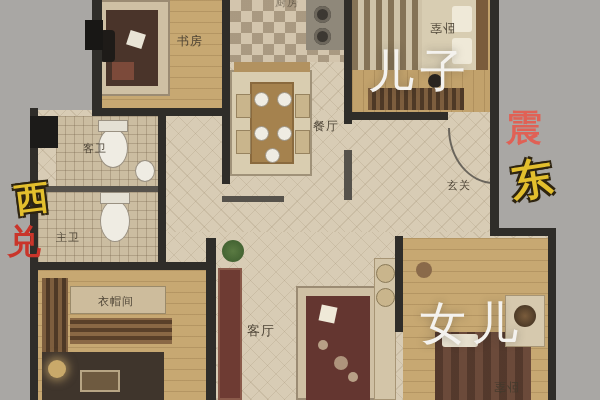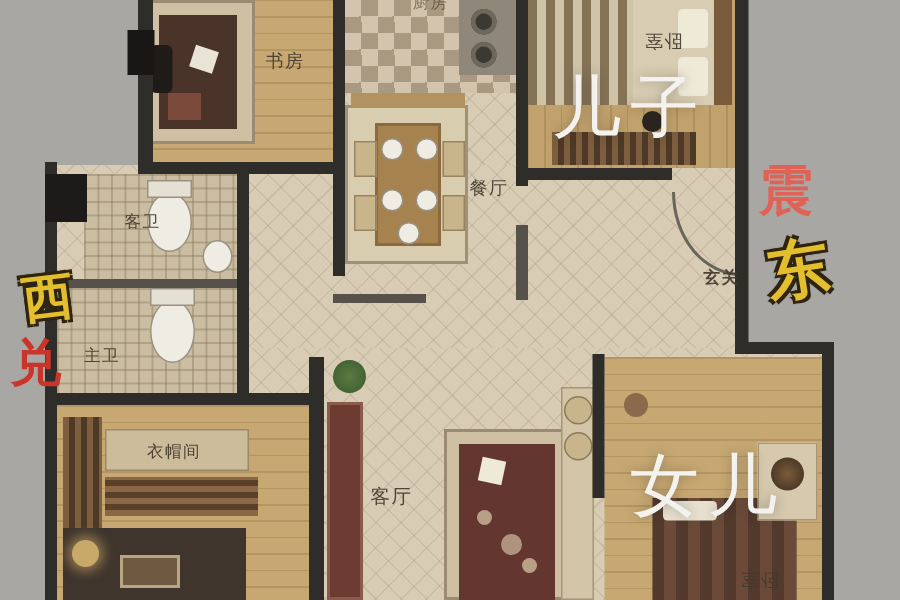--- a/index.html
+++ b/index.html
@@ -147,21 +147,21 @@
   <div class="wall" style="left:548px;top:232px;width:8px;height:168px;"></div>
   <div class="wall" style="left:395px;top:236px;width:8px;height:96px;"></div>
   <div class="wall" style="left:206px;top:238px;width:10px;height:162px;"></div>
   <div class="wall-soft" style="left:344px;top:150px;width:8px;height:50px;"></div>
   <div class="wall-soft" style="left:222px;top:196px;width:62px;height:6px;"></div>
 
   <div class="room-label" style="left:190px;top:41px;font-size:12px;">书房</div>
   <div class="room-label" style="left:287px;top:2px;opacity:.65;">厨房</div>
   <div class="room-label" style="left:326px;top:126px;font-size:12px;">餐厅</div>
   <div class="room-label flip" style="left:442px;top:27px;font-size:12px;">卧室</div>
-  <div class="room-label" style="left:481px;top:185px;font-weight:bold;">玄关</div>
+  <div class="room-label" style="left:459px;top:185px;">玄关</div>
   <div class="room-label" style="left:95px;top:148px;">客卫</div>
   <div class="room-label" style="left:68px;top:237px;">主卫</div>
   <div class="room-label" style="left:116px;top:301px;">衣帽间</div>
   <div class="room-label" style="left:261px;top:331px;font-size:13px;">客厅</div>
   <div class="room-label flip" style="left:506px;top:386px;font-size:12px;">卧室</div>
 
   <div class="fam-label" style="left:472px;top:324px;">女儿</div>
   <div class="fam-label" style="left:420px;top:72px;">儿子</div>
   <div class="seal-gold" style="left:32px;top:199px;">西</div>
   <div class="char-red" style="left:24px;top:242px;font-size:34px;color:#c9352a;">兑</div>

